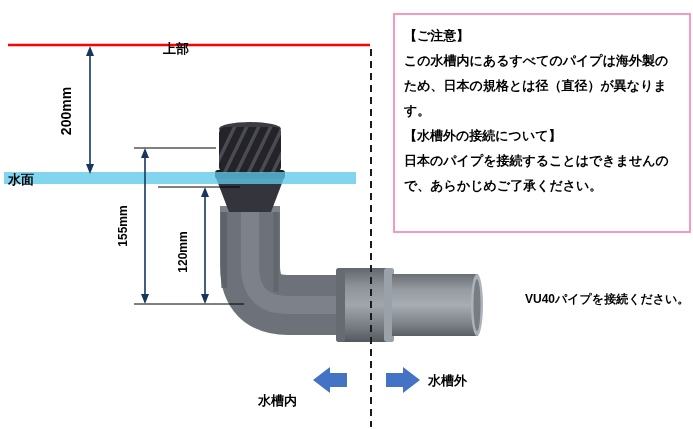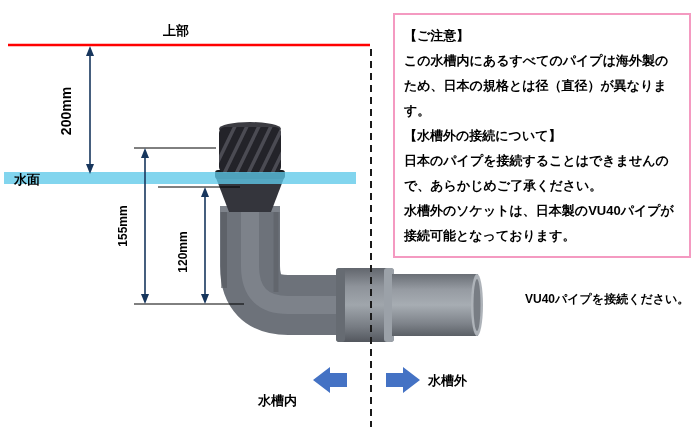--- a/index.html
+++ b/index.html
@@ -93,37 +93,36 @@
     </g>
 
     <line x1="8" y1="45" x2="370" y2="45" stroke="#ff0000" stroke-width="2.4"></line>
 
     <line x1="371" y1="49" x2="371" y2="427" stroke="#1a1a1a" stroke-width="2" stroke-dasharray="7 5"></line>
 
     <polygon points="347,373 330,373 330,367 313,380 330,393 330,387 347,387" fill="#4472c4"></polygon>
     <polygon points="386,373 403,373 403,367 420,380 403,393 403,387 386,387" fill="#4472c4"></polygon>
   </svg>
 
-  <div class="lbl" style="left:146px;top:22px;width:60px;text-align:center;font-family:Liberation Mono, monospace;">上部</div>
+  <div class="lbl" style="left:146px;top:40px;width:60px;text-align:center;font-family:Liberation Mono, monospace;">上部</div>
 
   <div class="lbl rot dim200" style="left:31px;top:103px;width:70px;">200mm</div>
 
-  <div class="lbl" style="left:14px;top:171px;">水面</div>
+  <div class="lbl" style="left:8px;top:171px;">水面</div>
 
   <div class="lbl rot dim" style="left:93px;top:219px;width:60px;">155mm</div>
 
   <div class="lbl rot dim" style="left:153px;top:245px;width:60px;">120mm</div>
 
   <div class="lbl vu40" style="left:489px;top:291px;">VU40パイプを接続ください。</div>
 
   <div class="lbl" style="left:258px;top:392px;">水槽内</div>
 
   <div class="lbl" style="left:428px;top:372px;">水槽外</div>
 
   <div class="notice">
     <div>【ご注意】</div>
     <div>この水槽内にあるすべてのパイプは海外製のため、日本の規格とは径（直径）が異なります。</div>
     <div>【水槽外の接続について】</div>
     <div>日本のパイプを接続することはできませんので、あらかじめご了承ください。</div>
-    <div>水槽外のソケットは、日本製のVU40パイプが接続可能となっております。</div>
   </div>
 
 </div>
 
 </body></html>

